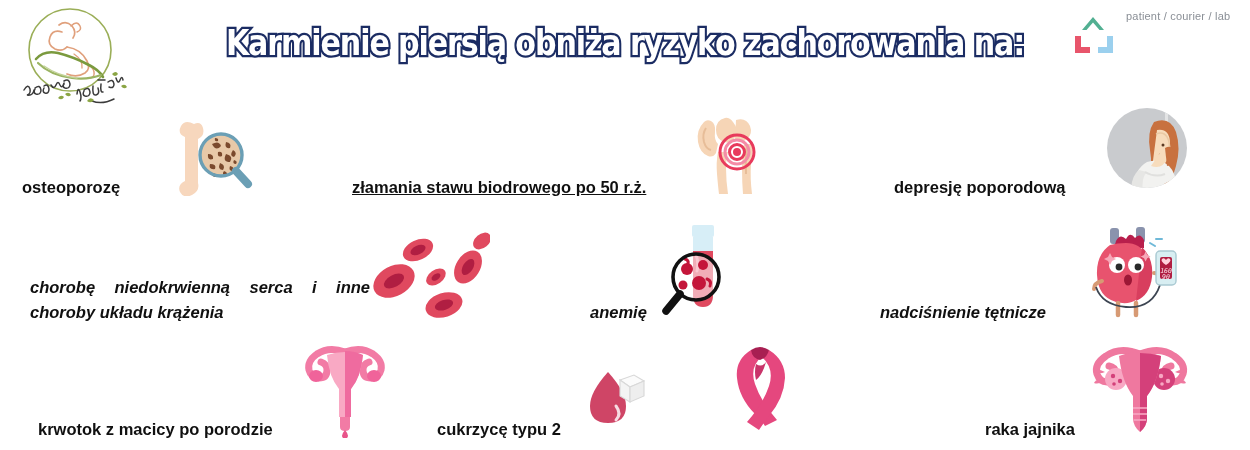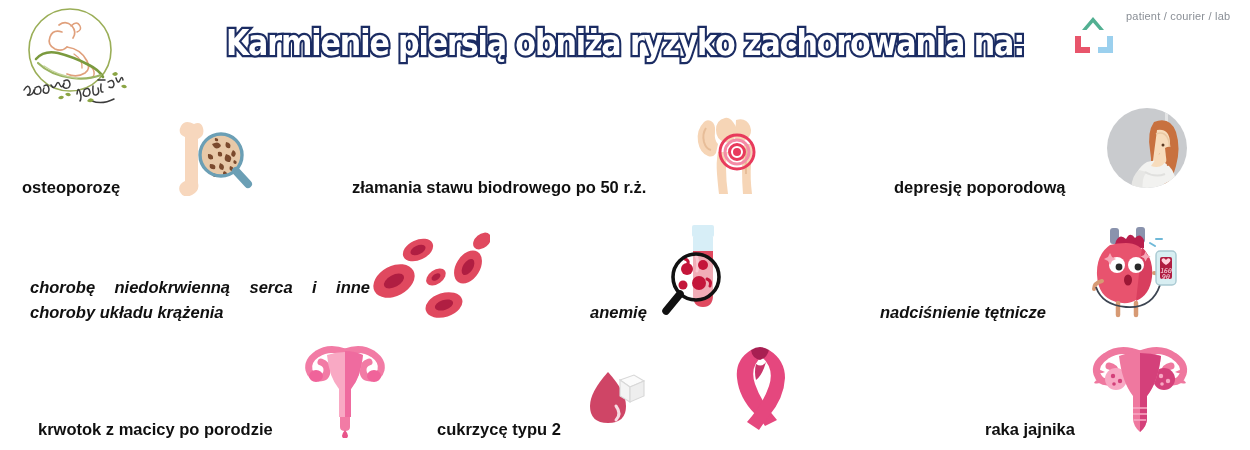--- a/index.html
+++ b/index.html
@@ -96,21 +96,21 @@
     color: #101010;
     line-height: 25px;
   }
   .label.just { text-align: justify; text-align-last: left; }
   .icon { flex: none; position: relative; }
 
   
   #c-osteo  { left: 22px;  width: 270px; }
   #c-osteo .label { width: 150px; }
   #c-hip    { left: 352px; width: 410px; }
-  #c-hip .label { width: 340px; }
+  #c-hip .label { width: 340px; text-decoration: underline; }
   #c-depr   { left: 875px; width: 330px; }
   #c-depr .label { width: 205px; margin-left: 19px; }
 
   
   #c-heart  { left: 30px;  width: 490px; }
   #c-heart .label { width: 340px; }
   #c-anem   { left: 590px; width: 160px; }
   #c-anem .label { width: 65px; }
   #c-hyper  { left: 880px; width: 320px; }
   #c-hyper .label { width: 200px; }

